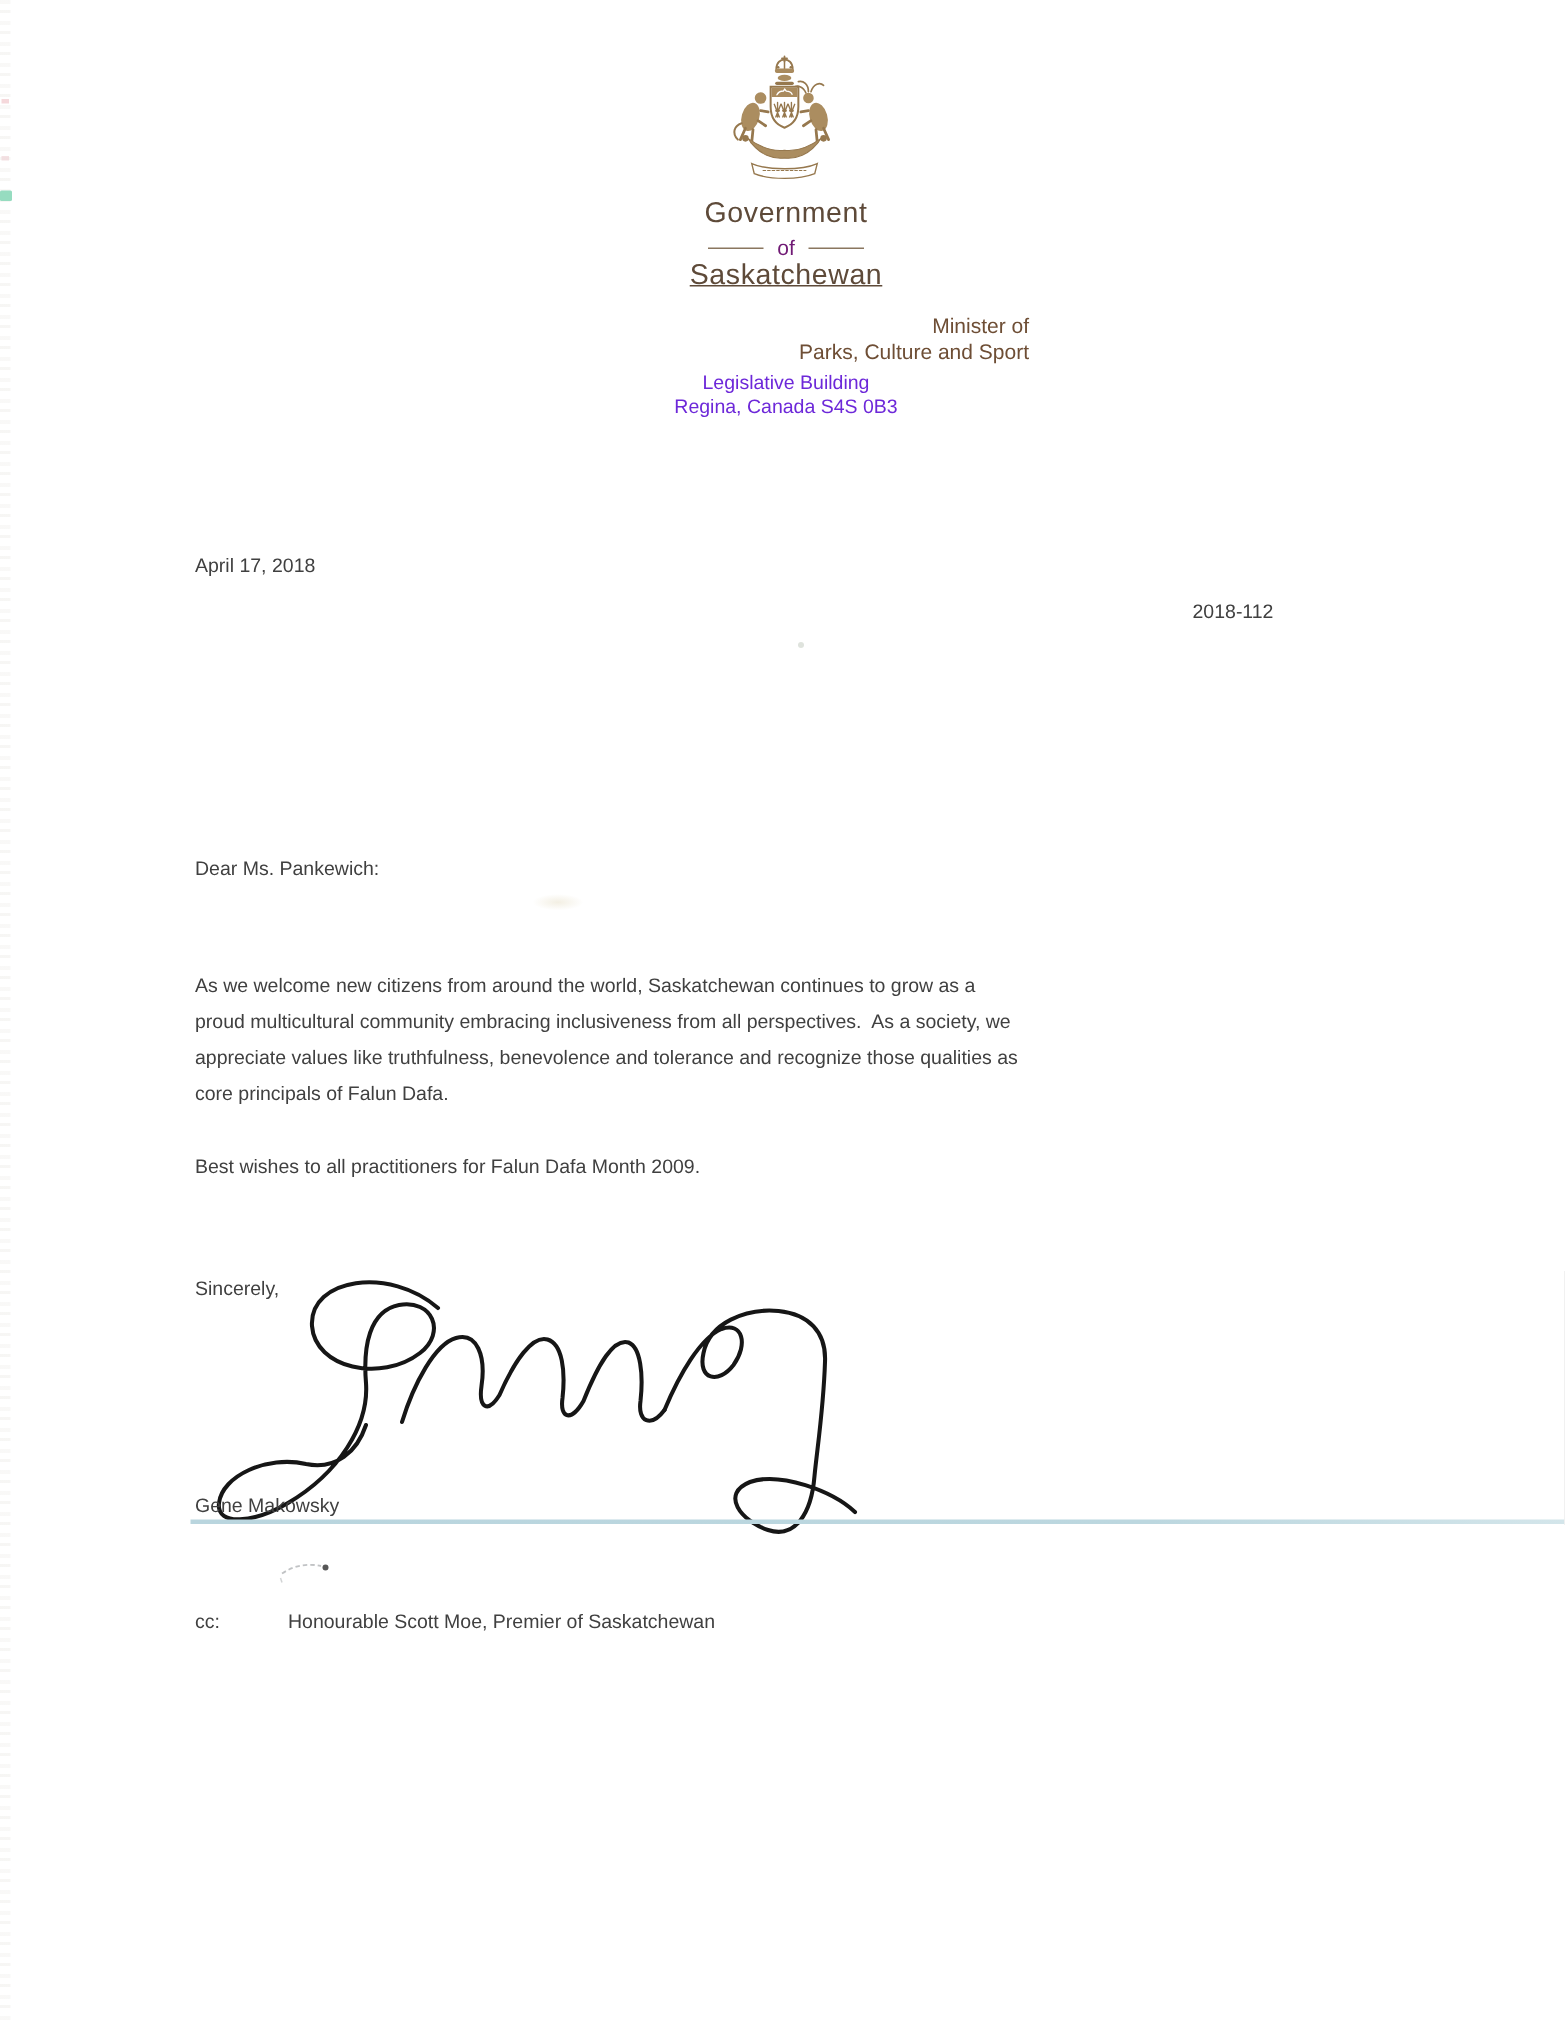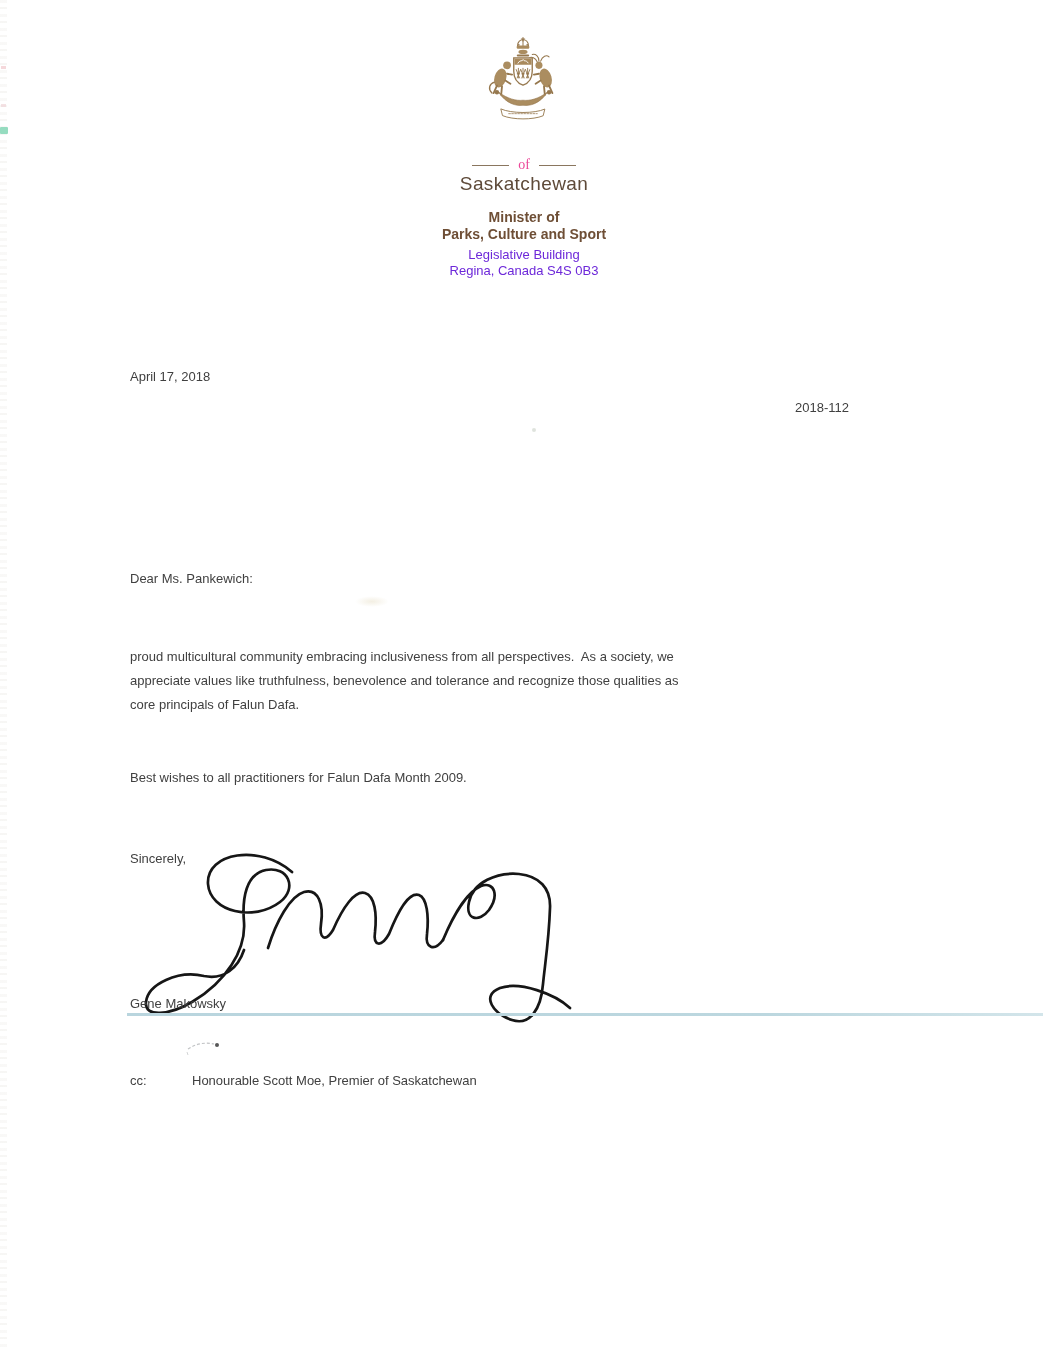--- a/index.html
+++ b/index.html
@@ -9,23 +9,23 @@
     background:#ffffff;
     overflow:hidden;
     font-family:"Liberation Sans","DejaVu Sans",sans-serif;
     color:#222;
     margin:0 auto;
   }
   .abs{position:absolute;}
   
   .lh-center{left:362px;width:324px;text-align:center;}
   .lh-org{font-size:19px;letter-spacing:.4px;color:#5e4a39;}
-  .of-row{display:flex;align-items:center;justify-content:center;gap:9px;color:#ec4899;font-size:14px;font-family:Liberation Serif, serif;}
+  .of-row{display:flex;align-items:center;justify-content:center;gap:9px;color:#701a75;font-size:14px;}
   .of-row::before,.of-row::after{content:"";display:block;width:37px;height:0;border-top:1.4px solid #8a765f;}
-  .lh-office{font-size:14px;font-weight:700;color:#6e4e35;}
+  .lh-office{font-size:14px;font-weight:400;color:#6e4e35;text-align:right;}
   .lh-addr{font-size:13px;color:#6d28d9;}
   
   .body-txt{font-size:13px;color:#404040;white-space:pre;}
   .para{line-height:24px;}
   
   .edge-strip{left:0;top:0;width:7px;height:1350px;opacity:.55;
     background:repeating-linear-gradient(to bottom,#f4f3f1 0 3px,#ffffff 3px 7px,#f0efec 7px 9px,#ffffff 9px 14px);}
   .scan-line{left:127px;top:1013px;width:916px;height:2.5px;
     background:linear-gradient(to right,#b9d5de 0%,#bcd7df 70%,#d3e5ea 100%);}
   .smudge1{left:355px;top:596px;width:34px;height:11px;border-radius:50%;
@@ -97,35 +97,37 @@
         <path d="M21,66 C32,74 42,76.5 50,75.5 C58,76.5 68,74 79,66 C70,80 58,82.5 50,81.5 C42,82.5 30,80 21,66 z" fill="#ab8d60" stroke-width=".8"></path>
         <circle cx="19" cy="66" r="2.6" fill="#96784e" stroke="none"></circle>
         <circle cx="81" cy="66" r="2.6" fill="#96784e" stroke="none"></circle>
 
         <path d="M24,86 C36,91.5 64,91.5 76,86 L74,94 C62,99 38,99 26,94 z" stroke-width="1.1"></path>
         <path d="M33,91.5 h34" stroke-width=".9" stroke-dasharray="2 1.6"></path>
       </g>
     </svg>
   </div>
 
+  <div class="abs lh-center lh-org" style="top:132px;">Government</div>
   <div class="abs lh-center of-row" style="top:157px;">
     <span>of</span>
   </div>
-  <div class="abs lh-center lh-org" style="top:173px;">Saskatchewan</div>
+  <div class="abs lh-center lh-org" style="top:173px;text-decoration:underline;">Saskatchewan</div>
   <div class="abs lh-center lh-office" style="top:209px;">Minister of</div>
   <div class="abs lh-center lh-office" style="top:226px;">Parks, Culture and Sport</div>
   <div class="abs lh-center lh-addr" style="top:247px;">Legislative Building</div>
   <div class="abs lh-center lh-addr" style="top:263px;">Regina, Canada S4S 0B3</div>
 
   <div class="abs body-txt" style="left:130px;top:369px;">April 17, 2018</div>
   <div class="abs body-txt" style="left:795px;top:368px;margin-top:32px;">2018-112</div>
 
   <div class="abs body-txt" style="left:130px;top:571px;">Dear Ms. Pankewich:</div>
 
   <div class="abs para" style="left:130px;top:645px;">
+    <div class="body-txt">As we welcome new citizens from around the world, Saskatchewan continues to grow as a</div>
     <div class="body-txt">proud multicultural community embracing inclusiveness from all perspectives.  As a society, we</div>
     <div class="body-txt">appreciate values like truthfulness, benevolence and tolerance and recognize those qualities as</div>
     <div class="body-txt">core principals of Falun Dafa.</div>
   </div>
 
   <div class="abs body-txt" style="left:130px;top:770px;">Best wishes to all practitioners for Falun Dafa Month 2009.</div>
 
   <div class="abs body-txt" style="left:130px;top:851px;">Sincerely,</div>
 
   <div class="abs" style="left:130px;top:850px;width:460px;height:190px;">

